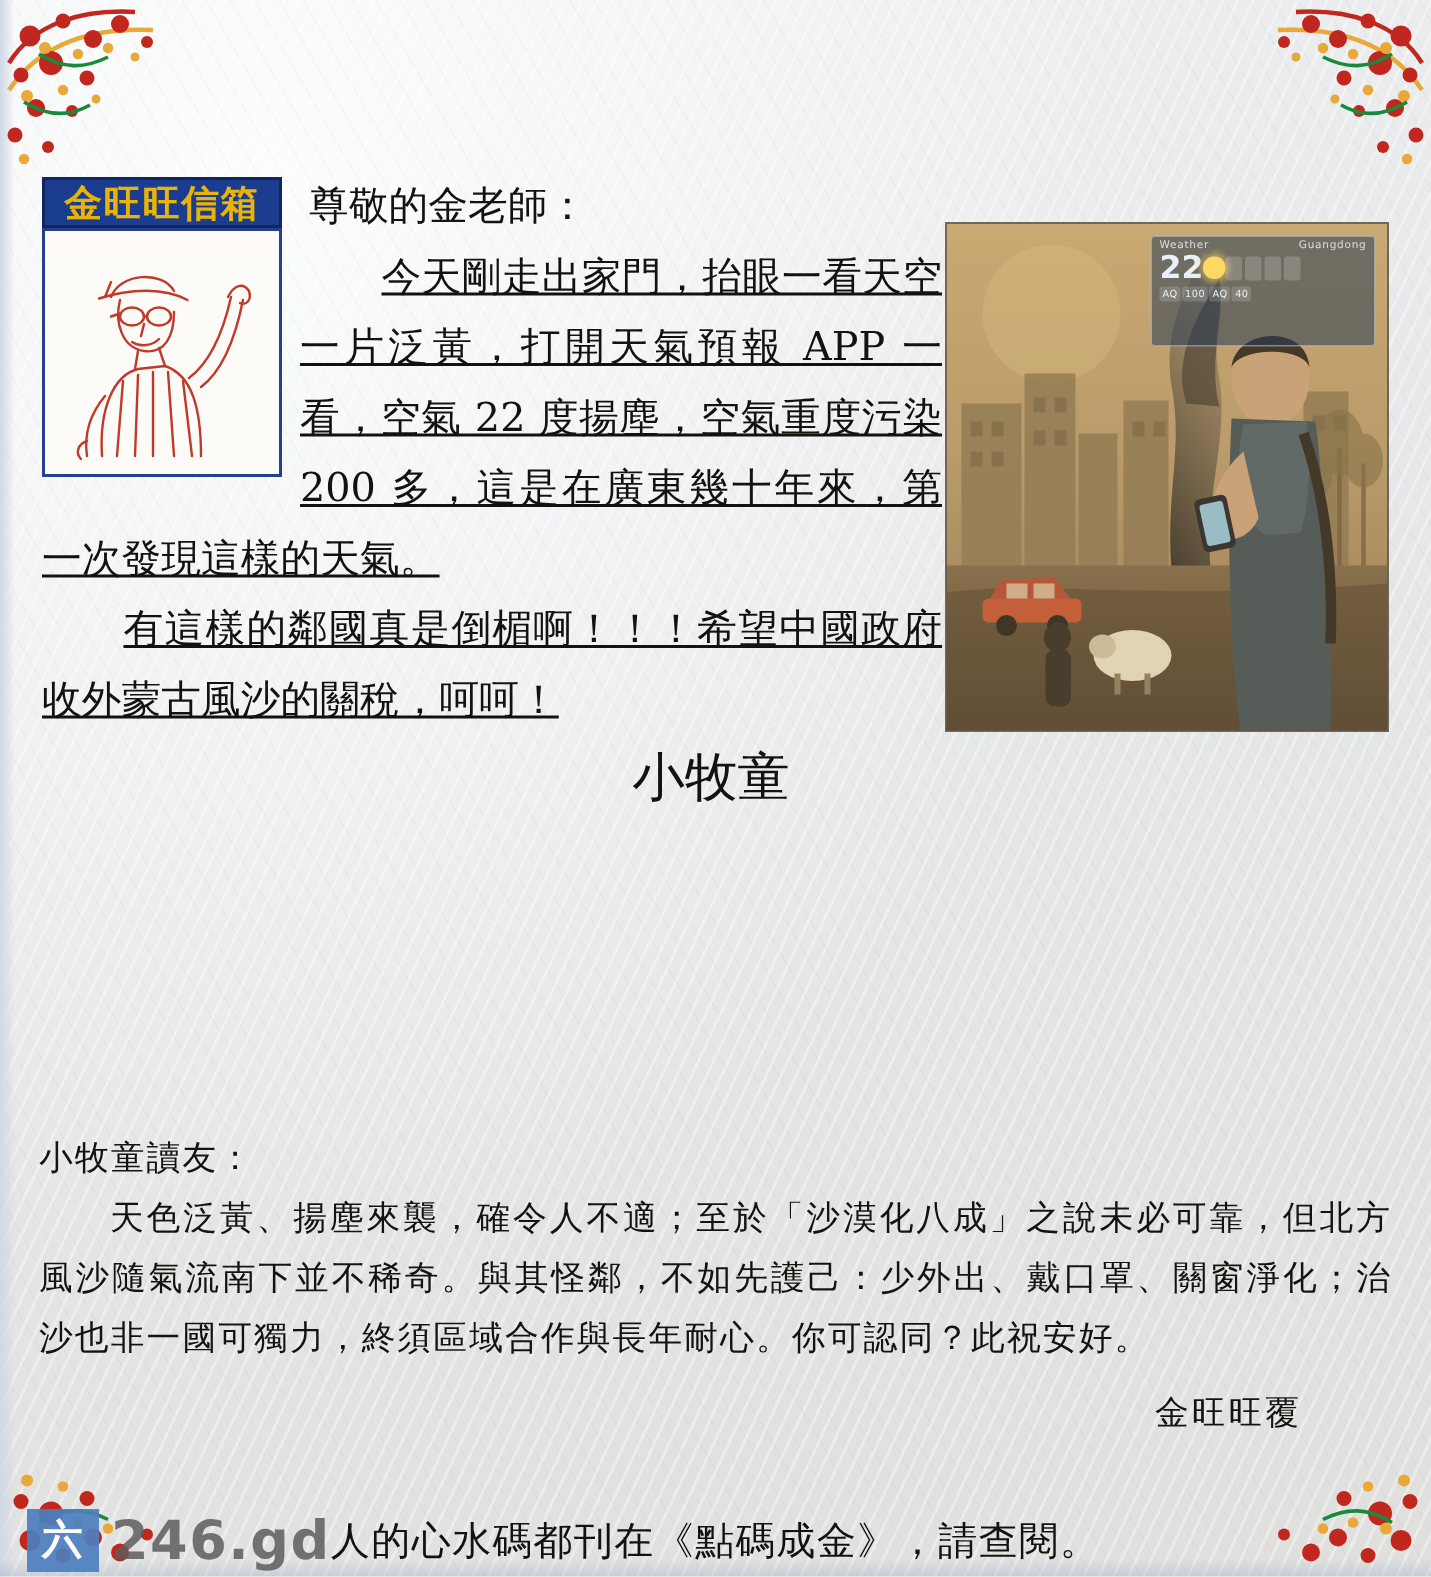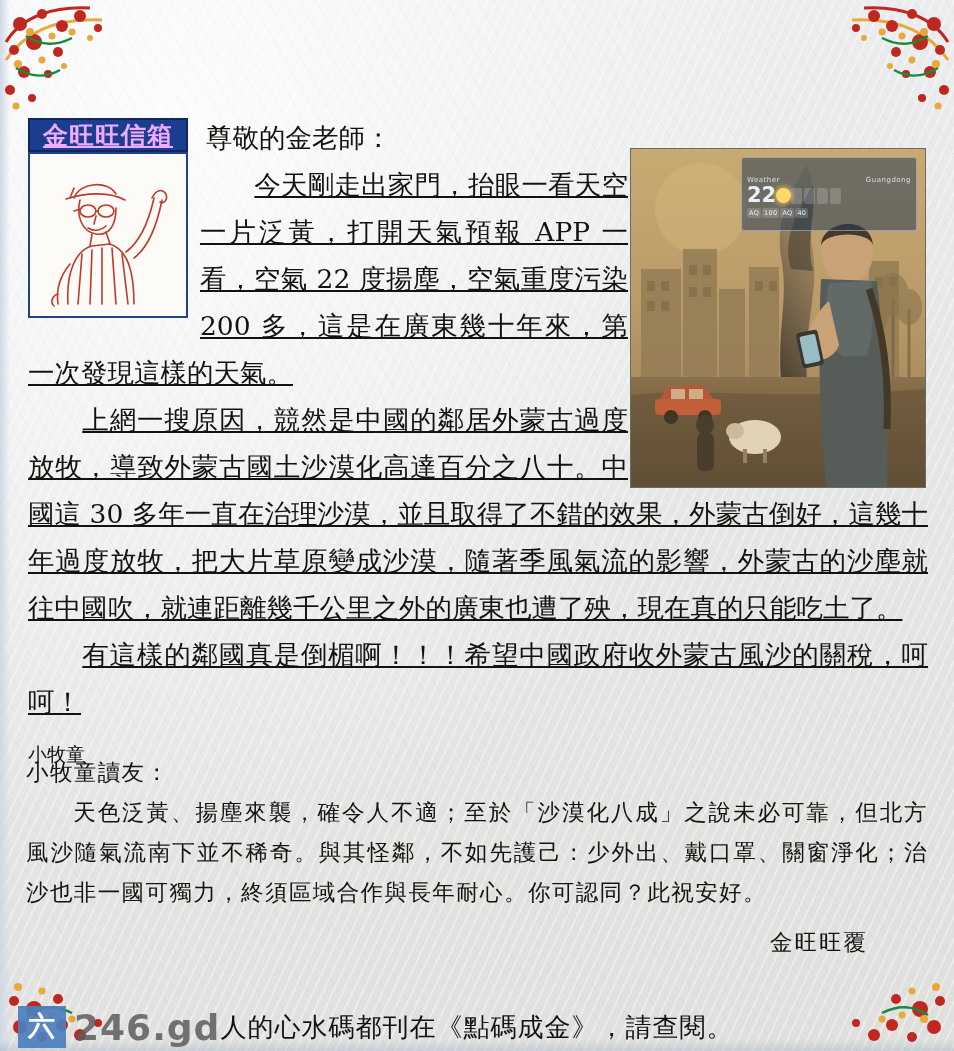--- a/index.html
+++ b/index.html
@@ -84,26 +84,25 @@
     height: 34px;
     background: #1b3d8f;
     border: 2px solid #11265c;
     box-sizing: border-box;
     display: flex;
     align-items: center;
     justify-content: center;
     z-index: 5;
   }
   .mailbox-label span {
-    color: #f0abfc;
+    color: #eab308;
     font-size: 25px;
     font-weight: bold;
     letter-spacing: 1px;
     font-family: "DejaVu Serif", serif;
-    text-decoration: underline;
   }
 
   
   .portrait {
     position: absolute;
     left: 28px;
     top: 152px;
     width: 160px;
     height: 166px;
     border: 2px solid #23418f;
@@ -124,29 +123,29 @@
     box-sizing: border-box;
     overflow: hidden;
     z-index: 5;
     background: #5a4a33;
   }
   .photo svg { display: block; }
   .weather-widget {
     position: absolute;
     right: 8px;
     top: 8px;
-    width: 176px;
+    width: 150px;
     height: 74px;
     background: rgba(40,60,85,0.55);
     border: 1px solid rgba(220,230,240,0.45);
     border-radius: 3px;
     color: #e9f1f8;
     font-family: "DejaVu Sans", sans-serif;
     box-sizing: border-box;
-    padding: 18px 5px;
+    padding: 1px 5px;
     z-index: 6;
   }
   .ww-top {
     font-size: 7px;
     letter-spacing: .5px;
     opacity: .85;
     display: flex;
     justify-content: space-between;
   }
   .ww-mid {
@@ -201,24 +200,24 @@
     height: 346px;
     margin: 0;
   }
   .wrap-left {
     float: left;
     width: 172px;
     height: 214px;
   }
   .indent { text-indent: 2.05em; text-decoration: underline; }
   .signature {
-    text-align: left;
+    text-align: center;
     margin-top: 6px !important;
     padding-right: 8px;
-    font-size: 19px;
+    font-size: 35px;
   }
 
   
   .reply {
     position: absolute;
     left: 26px;
     right: 26px;
     top: 752px;
     z-index: 4;
     font-family: "DejaVu Sans", sans-serif;
@@ -592,21 +591,20 @@
         <span class="ww-pill">40</span>
       </div>
     </div>
   </div>
 
   <div class="letter content">
     <div class="wrap-right"></div>
     <div class="wrap-left"></div>
     <p class="salutation">尊敬的金老師：</p>
     <p class="indent">今天剛走出家門，抬眼一看天空一片泛黃，打開天氣預報 APP 一看，空氣 22 度揚塵，空氣重度污染 200 多，這是在廣東幾十年來，第一次發現這樣的天氣。</p>
-    <p class="indent">上網一搜原因，競然是中國的鄰居外蒙古過度放牧，導致外蒙古國土沙漠化高達百分之八十。中國這 30 多年一直在治理沙漠，並且取得了不錯的效果，外蒙古倒好，這幾十年過度放牧，把大片草原變成沙漠，隨著季風氣流的影響，外蒙古的沙塵就往中國吹，就連距離幾千公里之外的廣東也遭了殃，現在真的只能吃土了。</p>
     <p class="indent">有這樣的鄰國真是倒楣啊！！！希望中國政府收外蒙古風沙的關稅，呵呵！</p>
     <p class="signature">小牧童</p>
   </div>
 
   <div class="reply content">
     <p>小牧童讀友：</p>
     <p class="indent2">天色泛黃、揚塵來襲，確令人不適；至於「沙漠化八成」之說未必可靠，但北方風沙隨氣流南下並不稀奇。與其怪鄰，不如先護己：少外出、戴口罩、關窗淨化；治沙也非一國可獨力，終須區域合作與長年耐心。你可認同？此祝安好。</p>
     <p class="sign">金旺旺覆</p>
   </div>
 

